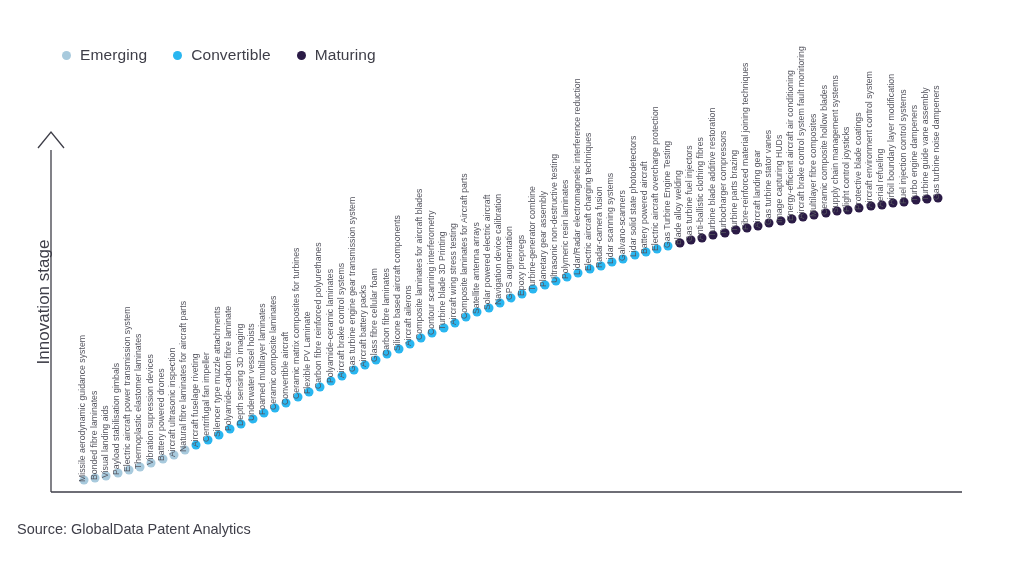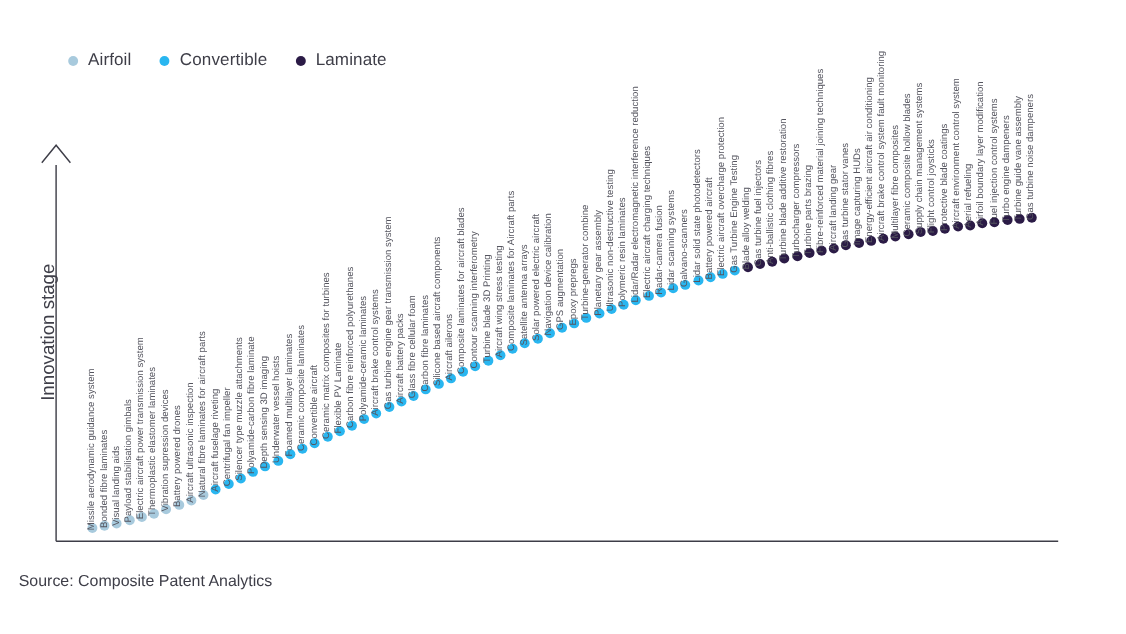--- a/index.html
+++ b/index.html
@@ -98,29 +98,29 @@
     font-size: 14.5px;
     color: #3e3e48;
   }
 </style>
 </head>
 <body>
 
 <div id="legend">
   <div class="legend-item">
     <span class="legend-swatch" style="background:#a8cadd"></span>
-    <span class="legend-label">Airfoil</span>
+    <span class="legend-label">Emerging</span>
   </div>
   <div class="legend-item">
     <span class="legend-swatch" style="background:#29b6f0"></span>
     <span class="legend-label">Convertible</span>
   </div>
   <div class="legend-item">
     <span class="legend-swatch" style="background:#2b1b46"></span>
-    <span class="legend-label">Laminate</span>
+    <span class="legend-label">Maturing</span>
   </div>
 </div>
 
 <svg id="axis-layer" viewBox="0 0 1024 576">
 
   <line x1="51" y1="150" x2="51" y2="492" stroke="#3e3e48" stroke-width="1.3"></line>
   <polyline points="38,148 51,132 64,148" fill="none" stroke="#3e3e48" stroke-width="1.3"></polyline>
 
   <line x1="51" y1="492" x2="962" y2="492" stroke="#3e3e48" stroke-width="1.3"></line>
 </svg>
@@ -276,13 +276,13 @@
     <div class="pt" title="Fuel injection control systems" style="left: 904.289px; top: 201.58px; background: rgb(43, 27, 70);"></div>
     <div class="lbl" style="left: 907.589px; top: 194.58px;">Fuel injection control systems</div>
     <div class="pt" title="Turbo engine dampeners" style="left: 915.526px; top: 200.24px; background: rgb(43, 27, 70);"></div>
     <div class="lbl" style="left: 918.826px; top: 193.24px;">Turbo engine dampeners</div>
     <div class="pt" title="Turbine guide vane assembly" style="left: 926.763px; top: 198.9px; background: rgb(43, 27, 70);"></div>
     <div class="lbl" style="left: 930.063px; top: 191.9px;">Turbine guide vane assembly</div>
     <div class="pt" title="Gas turbine noise dampeners" style="left: 938px; top: 197.56px; background: rgb(43, 27, 70);"></div>
     <div class="lbl" style="left: 941.3px; top: 190.56px;">Gas turbine noise dampeners</div>
   </div>
 
-<div id="source">Source: Composite Patent Analytics</div>
+<div id="source">Source: GlobalData Patent Analytics</div>
 
 </body></html>

